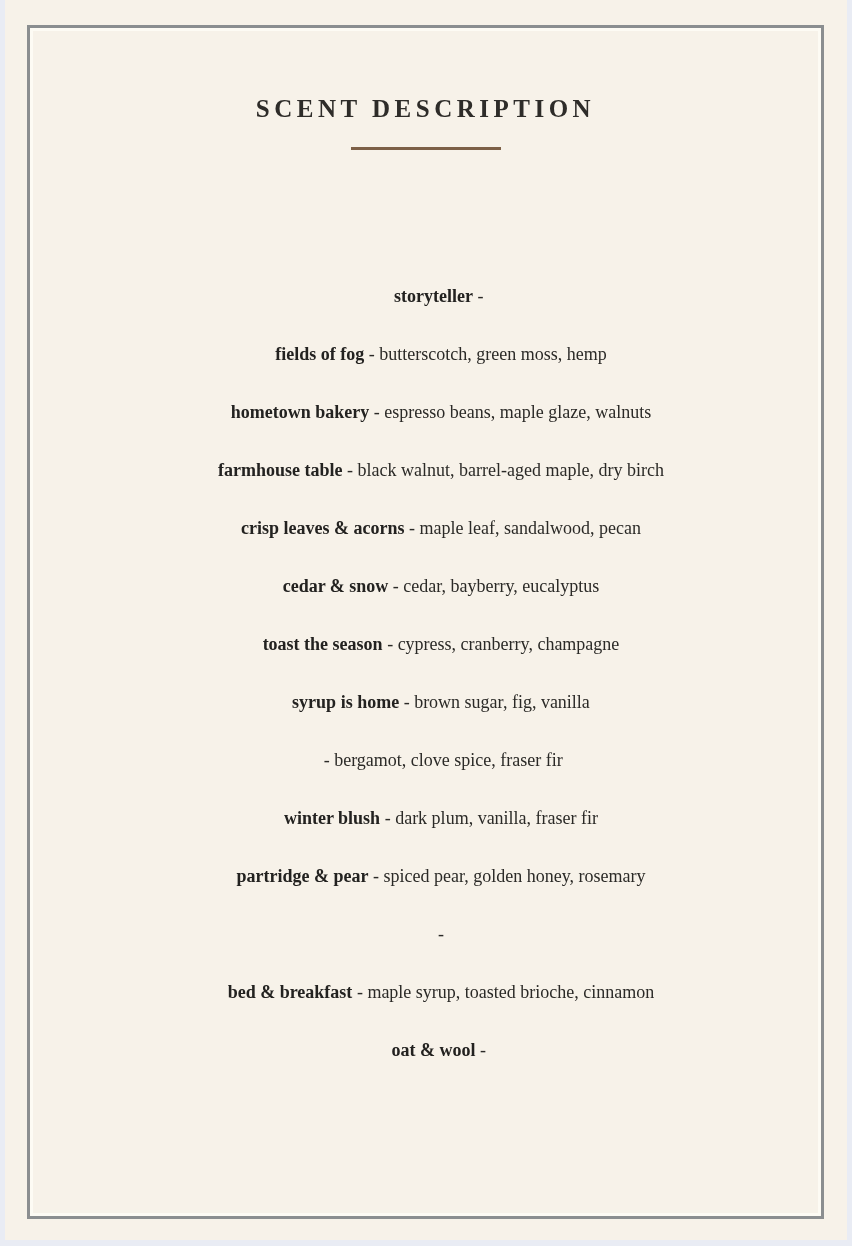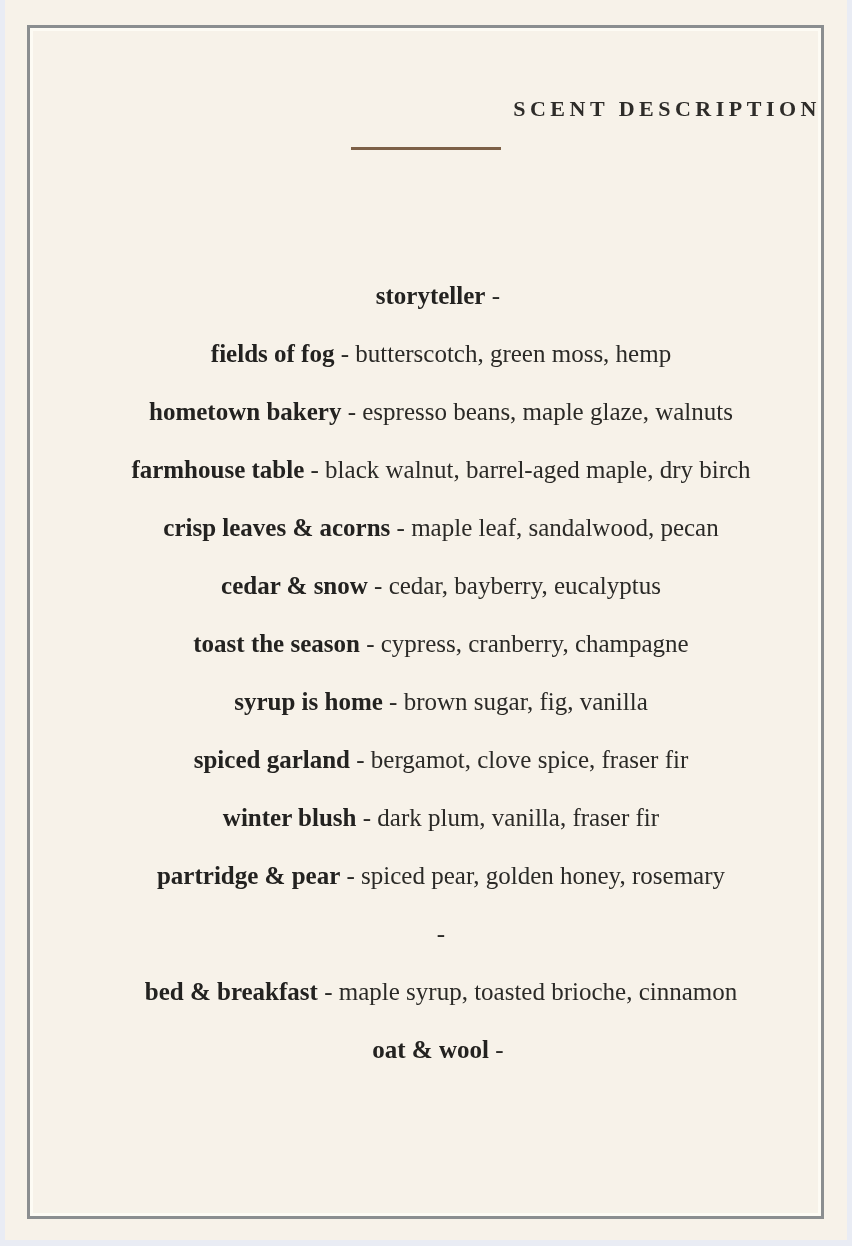--- a/index.html
+++ b/index.html
@@ -28,41 +28,41 @@
     top: 25px;
     width: 797px;
     height: 1194px;
     box-sizing: border-box;
     border: 3px solid #8b8e90;
     box-shadow: inset 0 0 0 3px #fdfbf4;
     background: #f7f2e9;
   }
   .title {
     margin-top: 66px;
-    text-align: right;
-    font-size: 22px;
+    text-align: center;
+    font-size: 25px;
     line-height: 30px;
     letter-spacing: 4.5px;
     color: #2e2c29;
   }
   .divider {
     width: 150px;
     height: 3px;
     margin: 23px auto 0 auto;
     border: none;
   }
   .scent-list {
     margin-top: 117px;
   }
   .scent-row {
     height: 58px;
     display: flex;
     align-items: center;
     justify-content: center;
-    font-size: 25px;
+    font-size: 18px;
     color: #2b2a27;
     white-space: pre;
     padding-left: 31px;
   }
   .scent-name {
     font-weight: bold;
     color: #232220;
   }
   .scent-notes {
     font-weight: normal;
@@ -77,21 +77,21 @@
     <hr class="divider" style="background: rgb(125, 96, 71);">
     <div class="scent-list" id="scent-list">
         <div class="scent-row"><span class="scent-name">storyteller</span><span class="scent-sep"> - </span></div>
         <div class="scent-row"><span class="scent-name">fields of fog</span><span class="scent-sep"> - </span><span class="scent-notes">butterscotch, green moss, hemp</span></div>
         <div class="scent-row"><span class="scent-name">hometown bakery</span><span class="scent-sep"> - </span><span class="scent-notes">espresso beans, maple glaze, walnuts</span></div>
         <div class="scent-row"><span class="scent-name">farmhouse table</span><span class="scent-sep"> - </span><span class="scent-notes">black walnut, barrel-aged maple, dry birch</span></div>
         <div class="scent-row"><span class="scent-name">crisp leaves &amp; acorns</span><span class="scent-sep"> - </span><span class="scent-notes">maple leaf, sandalwood, pecan</span></div>
         <div class="scent-row"><span class="scent-name">cedar &amp; snow</span><span class="scent-sep"> - </span><span class="scent-notes">cedar, bayberry, eucalyptus</span></div>
         <div class="scent-row"><span class="scent-name">toast the season</span><span class="scent-sep"> - </span><span class="scent-notes">cypress, cranberry, champagne</span></div>
         <div class="scent-row"><span class="scent-name">syrup is home</span><span class="scent-sep"> - </span><span class="scent-notes">brown sugar, fig, vanilla</span></div>
-        <div class="scent-row"><span class="scent-name">spiced garland</span><span class="scent-sep"> - </span><span class="scent-notes">bergamot, clove spice, fraser fir</span></div>
+        <div class="scent-row"><span class="scent-sep"> - </span><span class="scent-notes">bergamot, clove spice, fraser fir</span></div>
         <div class="scent-row"><span class="scent-name">winter blush</span><span class="scent-sep"> - </span><span class="scent-notes">dark plum, vanilla, fraser fir</span></div>
         <div class="scent-row"><span class="scent-name">partridge &amp; pear</span><span class="scent-sep"> - </span><span class="scent-notes">spiced pear, golden honey, rosemary</span></div>
         <div class="scent-row"><span class="scent-sep"> - </span></div>
         <div class="scent-row"><span class="scent-name">bed &amp; breakfast</span><span class="scent-sep"> - </span><span class="scent-notes">maple syrup, toasted brioche, cinnamon</span></div>
         <div class="scent-row"><span class="scent-name">oat &amp; wool</span><span class="scent-sep"> - </span></div>
       </div>
   </div>
 </div>
 
 </body></html>

